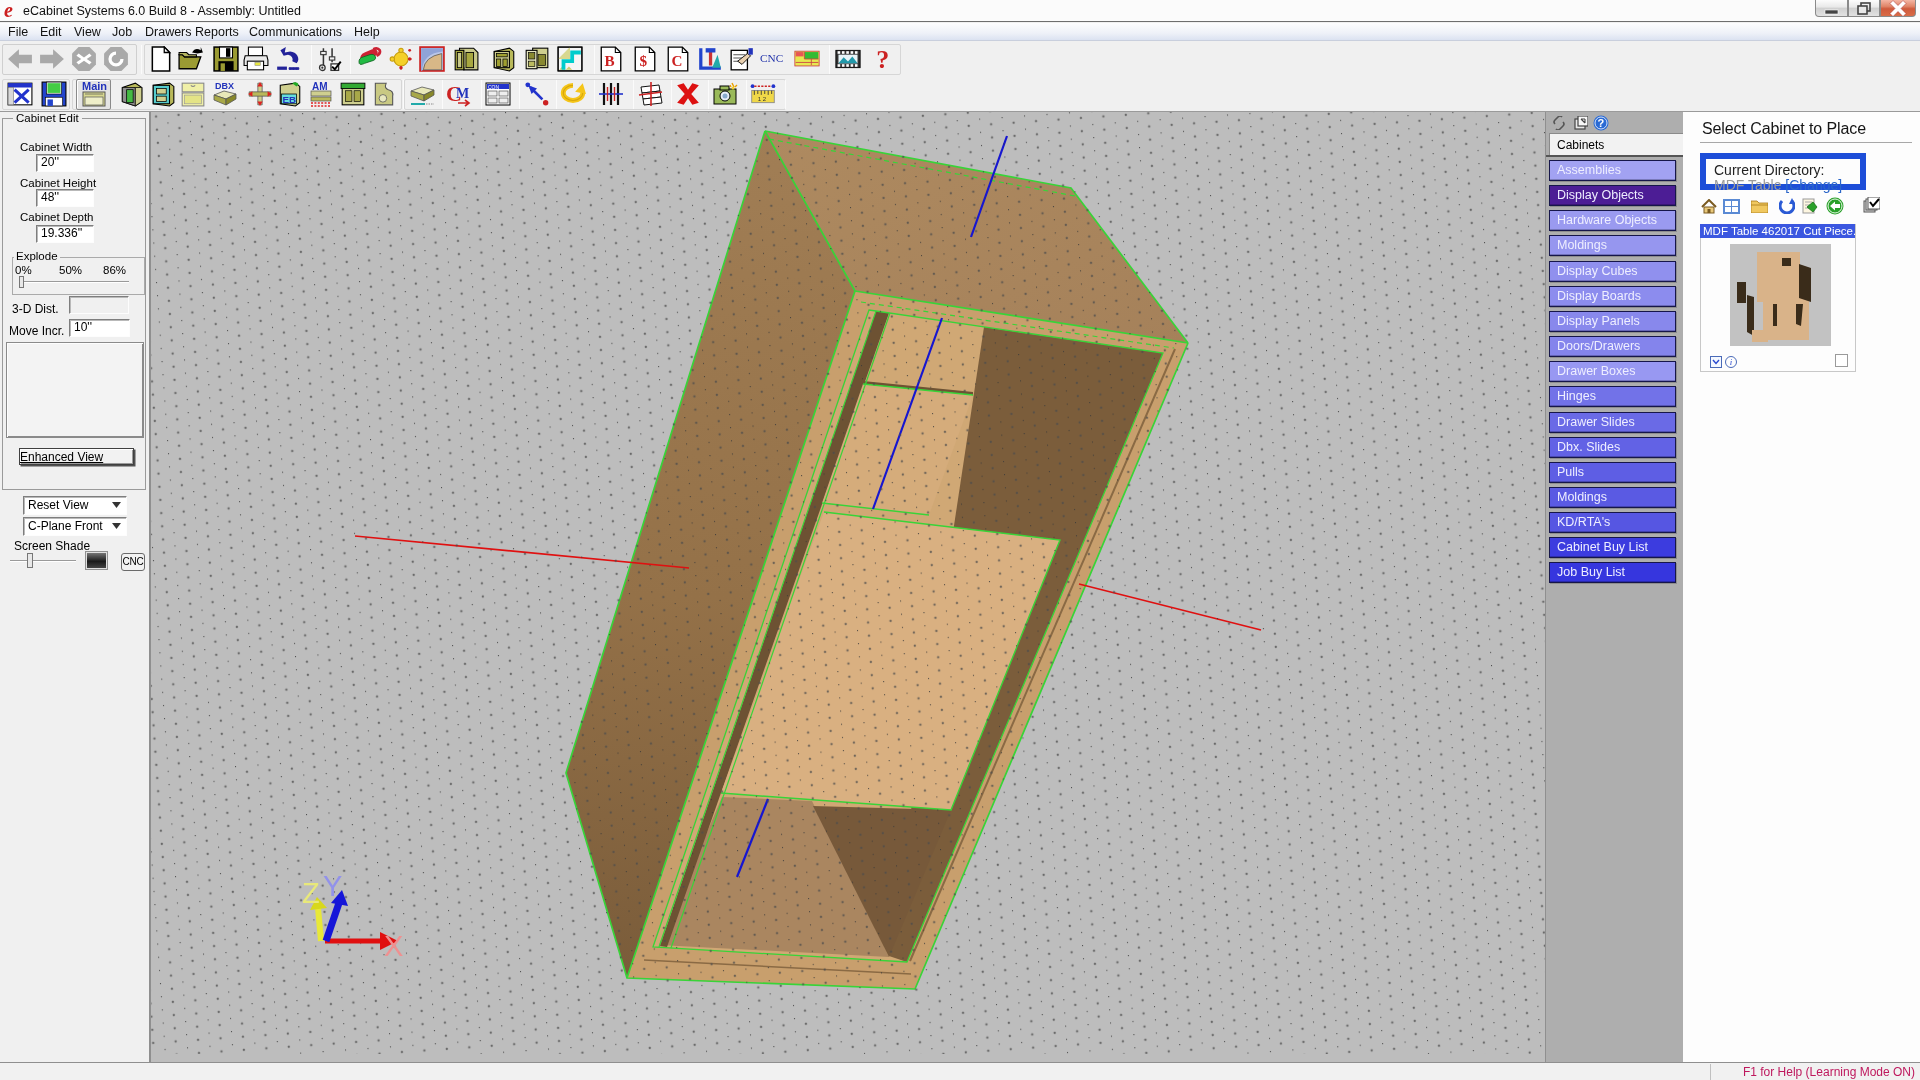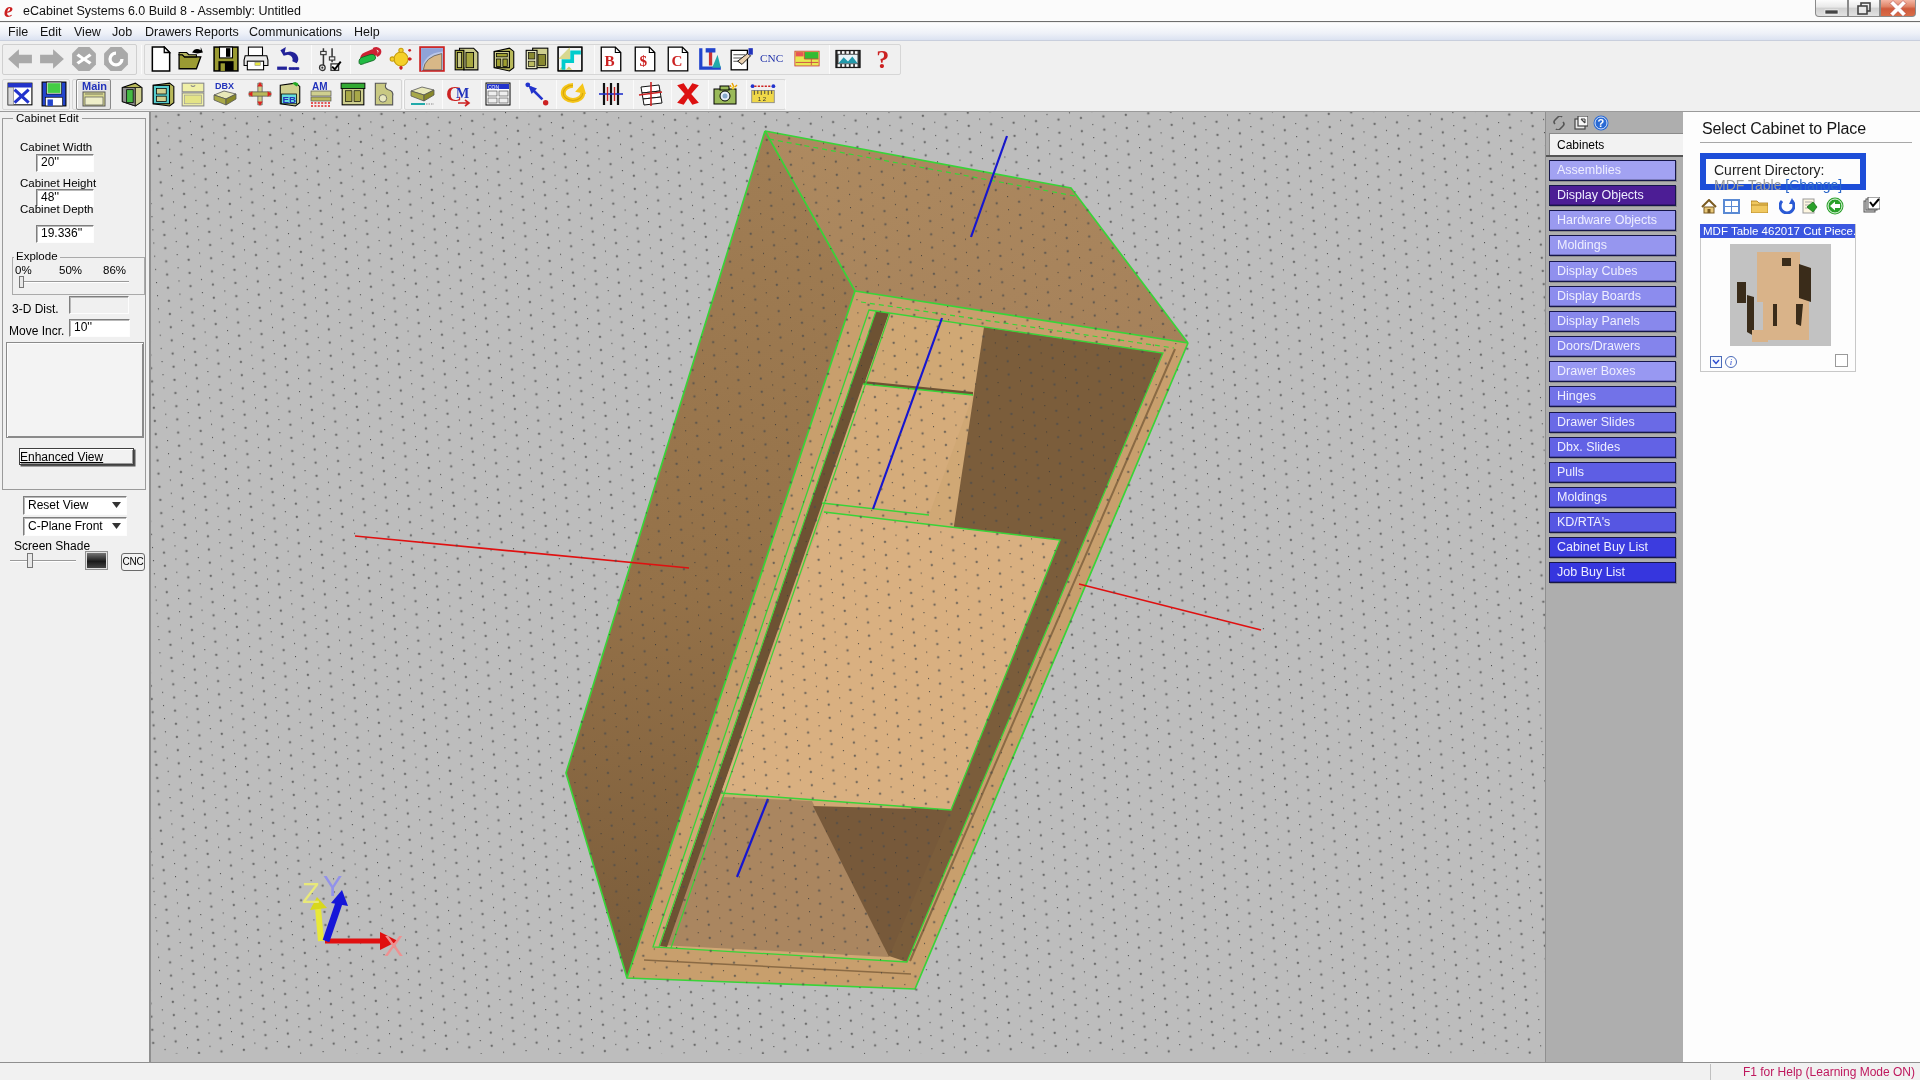--- a/index.html
+++ b/index.html
@@ -387,21 +387,21 @@
  <div class="sep1" style="left:785px;top:80px"></div>
 </div>
 
 <div id="lpanel">
  <div class="gbox" style="left:2px;top:6px;width:144px;height:372px;border-color:#9a9a9a;box-shadow:none"></div>
  <div class="lbl" style="left:13px;top:0px;background:#f0f0f0;padding:0 3px">Cabinet Edit</div>
  <div class="lbl" style="left:20px;top:29px">Cabinet Width</div>
  <div class="inp" style="left:36px;top:42px;width:58px;height:18px">20''</div>
  <div class="lbl" style="left:20px;top:65px">Cabinet Height</div>
  <div class="inp" style="left:36px;top:77px;width:58px;height:18px">48''</div>
- <div class="lbl" style="left:20px;top:91px">Cabinet Depth</div>
+ <div class="lbl" style="left:20px;top:99px">Cabinet Depth</div>
  <div class="inp" style="left:36px;top:113px;width:58px;height:18px">19.336''</div>
  <div class="gbox" style="left:12px;top:145px;width:133px;height:38px;border-color:#aaa;box-shadow:none"></div>
  <div class="lbl" style="left:14px;top:138px;background:#f0f0f0;padding:0 2px">Explode</div>
  <div class="lbl" style="left:15px;top:152px">0%</div>
  <div class="lbl" style="left:59px;top:152px">50%</div>
  <div class="lbl" style="left:103px;top:152px">86%</div>
  <div style="position:absolute;left:19px;top:169px;width:110px;height:2px;background:#9a9a9a;border-bottom:1px solid #fff"></div>
  <div style="position:absolute;left:19px;top:164px;width:5px;height:12px;background:#e8e8e8;border:1px solid #777"></div>
  <div class="lbl" style="left:12px;top:190px;font-size:12px">3-D Dist.</div>
  <div class="inp" style="left:69px;top:184px;width:60px;height:18px;background:#f0f0f0"></div>

